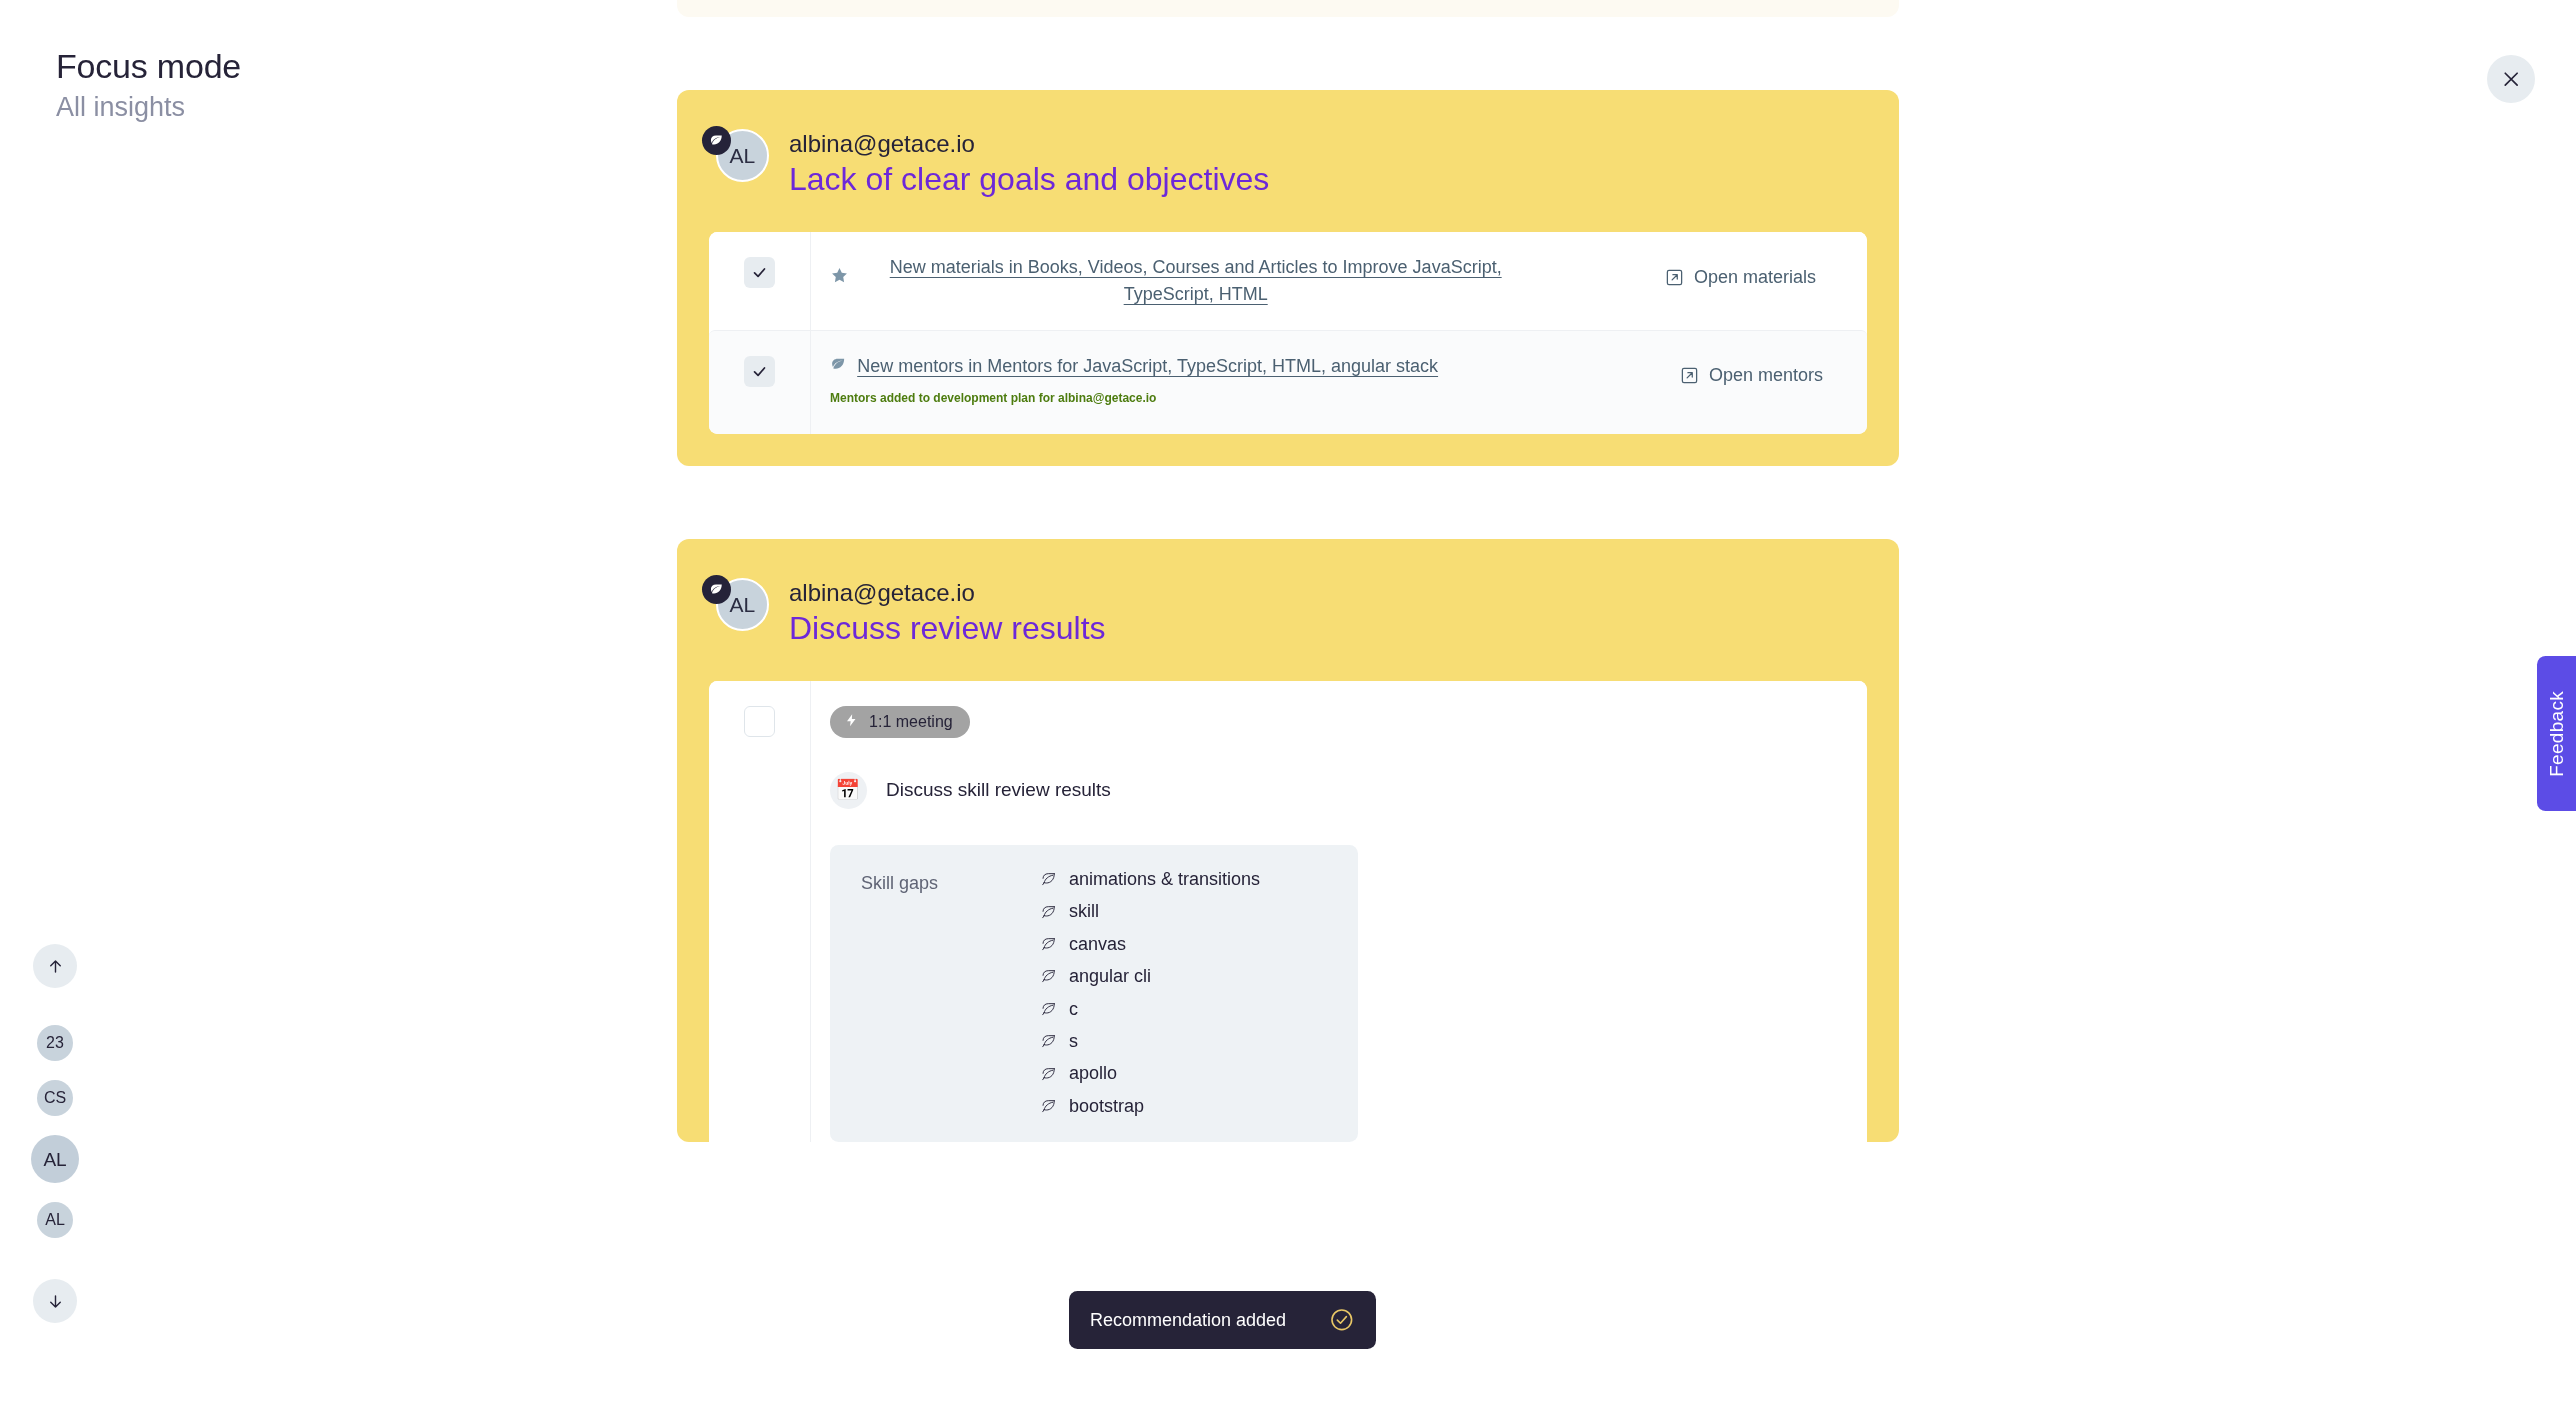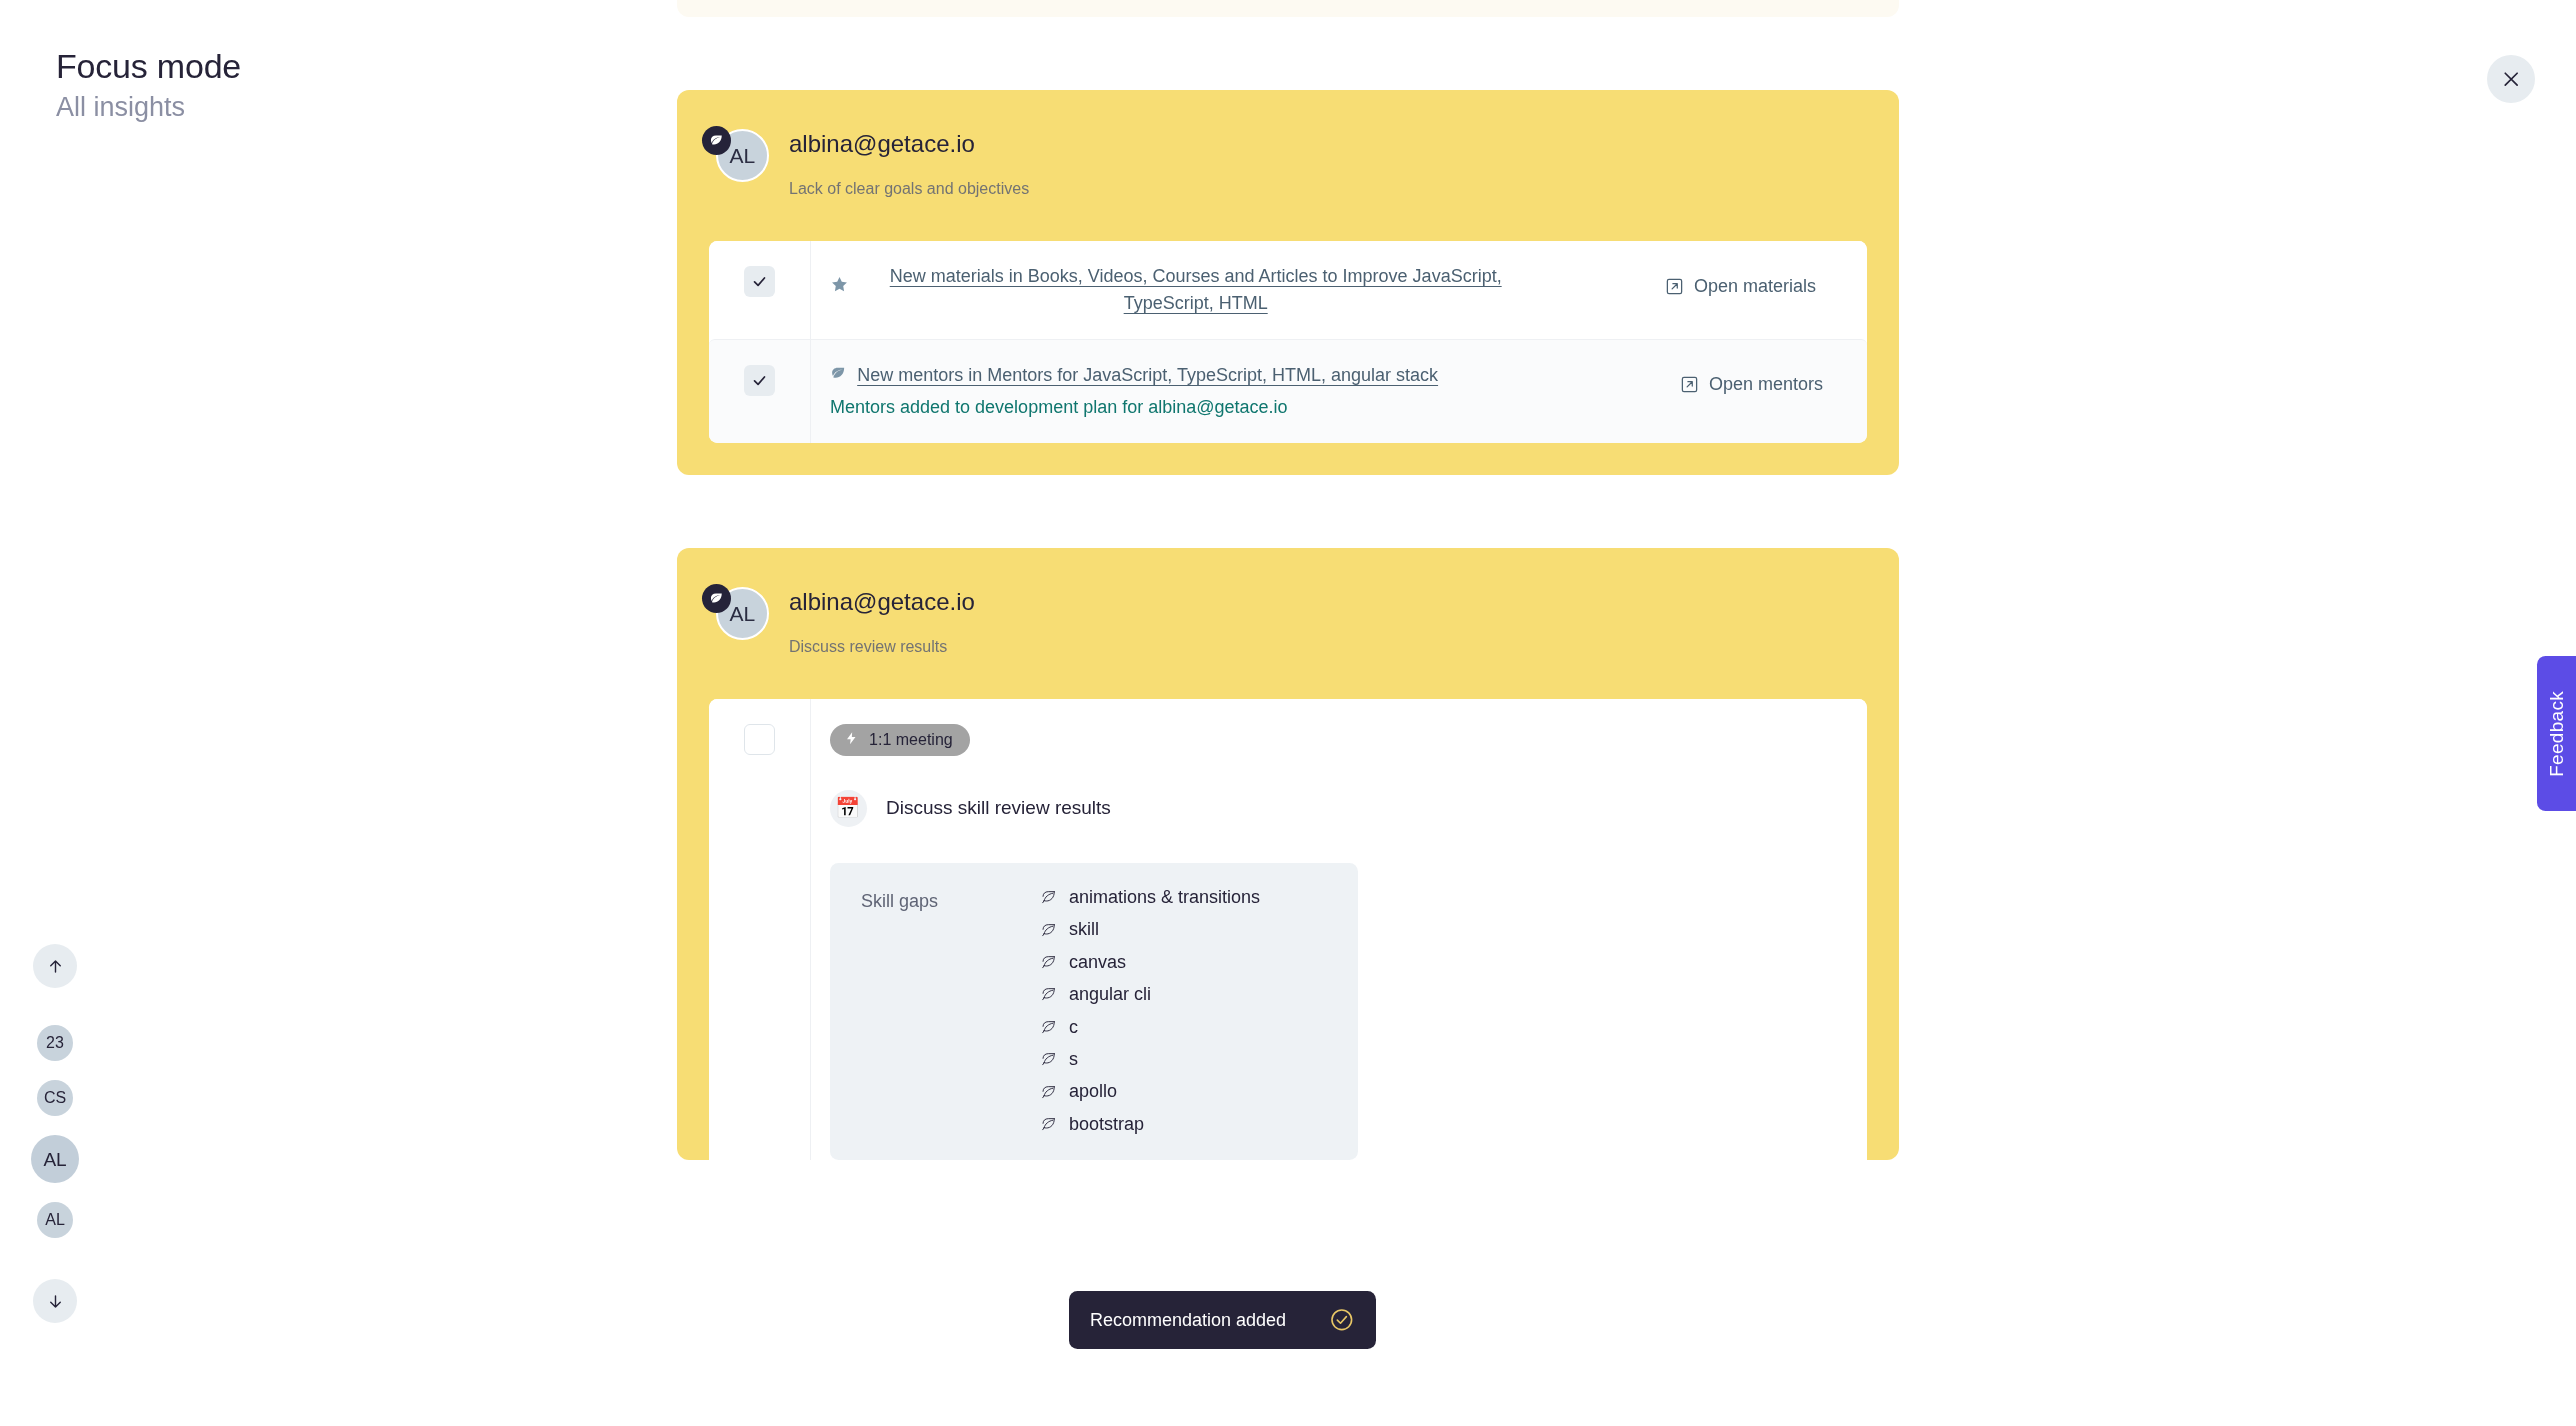--- a/index.html
+++ b/index.html
@@ -175,24 +175,24 @@
     z-index: 2;
   }
   .avatar-badge svg { width: 15.3px; height: 15.3px; display: block; }
   .head-text { margin-left: 24px; padding-top: 1.7px; }
   .head-email {
     font-size: 24px;
     line-height: 31px;
     color: #262338;
   }
   .head-sub {
-    font-size: 16px;
+    font-size: 32px;
     line-height: 31px;
-    color: #737373;
-    margin-top: 14px;
+    color: #6d28d9;
+    margin-top: 5px;
   }
 
   .card-body {
     background: #ffffff;
     border-radius: 8.5px;
     margin: 37px 32px 32px;
     overflow: hidden;
   }
   .card-body.tall { margin-bottom: 0; border-radius: 8.5px 8.5px 0 0; }
 
@@ -244,24 +244,25 @@
   .rec-link {
     font-size: 18px;
     line-height: 27px;
     color: #4b6071;
     text-decoration: underline;
     text-underline-offset: 4.3px;
     cursor: pointer;
     max-width: 673px;
   }
   .rec-sub {
-    font-size: 18px;
+    font-size: 12px;
     line-height: 25.6px;
-    color: #0f766e;
+    color: #4d7c0f;
     margin-top: 6.8px;
+    font-weight: bold;
   }
   .open-action {
     position: absolute;
     display: flex;
     align-items: center;
     gap: 10.2px;
     color: #4b6071;
     font-size: 18px;
     cursor: pointer;
     white-space: nowrap;

